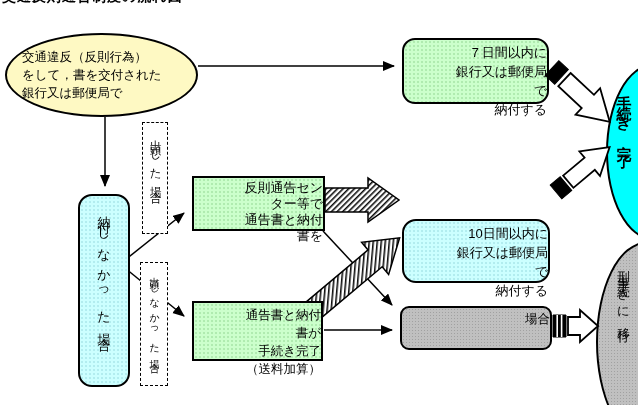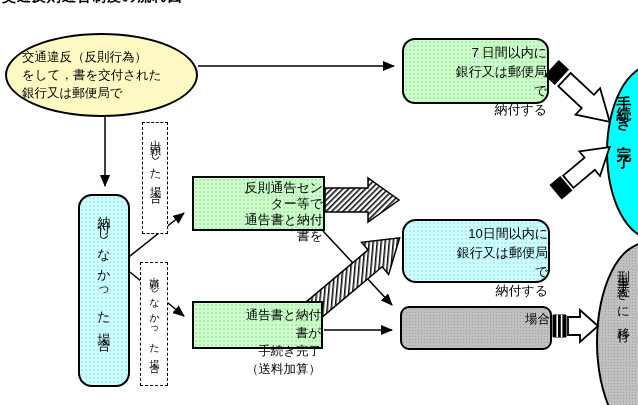--- a/index.html
+++ b/index.html
@@ -13,21 +13,21 @@
   .green{background-color:#ccffcc;background-image:radial-gradient(rgba(0,110,0,.20) .6px,rgba(0,0,0,0) .95px);background-size:4px 4px;}
   .cyanbox{background-color:#ccffff;background-image:radial-gradient(rgba(0,110,130,.18) .6px,rgba(0,0,0,0) .95px);background-size:4px 4px;}
   .cyan{background-color:#00ffff;}
   .gray{background-color:#c0c0c0;background-image:radial-gradient(rgba(0,0,0,.16) .6px,rgba(0,0,0,0) .95px);background-size:3px 3px;}
   .title-clip{position:absolute;left:2px;top:0;width:220px;height:7px;overflow:hidden;z-index:2;}
   .title-clip span{position:relative;top:-12px;display:block;font-size:14px;font-weight:bold;letter-spacing:1px;white-space:nowrap;}
   .start{left:5px;top:33px;width:193px;height:84px;font-size:12.5px;line-height:18px;text-align:left;padding:13px 0 0 15px;}
   .pay7{left:402px;top:38px;width:147px;height:66px;border-radius:13px;font-size:13px;line-height:19px;padding-top:3px;}
   .pay10{left:402px;top:171px;width:148px;height:64px;border-radius:14px;font-size:13px;line-height:19px;padding-top:3px;margin-top:48px;}
   .centerbox{left:192px;top:176px;width:133px;height:55px;font-size:13px;line-height:16px;padding-top:2px;}
-  .mailbox{left:192px;top:301px;width:131px;height:48px;font-size:12.5px;line-height:18px;padding-top:3px;}
+  .mailbox{left:192px;top:301px;width:131px;height:60px;font-size:12.5px;line-height:18px;padding-top:3px;}
   .npside{left:78px;top:194px;width:42px;height:193px;border-radius:14px;}
   .np2{left:400px;top:306px;width:152px;height:44px;border-radius:9px;border-width:2.5px;font-size:12.5px;line-height:17px;padding-top:3px;}
   .complete{left:606px;top:64px;width:94px;height:176px;}
   .criminal{left:596px;top:242px;width:100px;height:200px;}
   .vtext{writing-mode:vertical-rl;text-orientation:upright;position:absolute;line-height:1;}
   .npside .vtext{left:50%;transform:translateX(-50%);top:10px;font-size:13px;letter-spacing:6px;}
   .complete .vtext{left:9px;top:17px;font-size:15px;font-weight:bold;letter-spacing:11px;}
   .criminal .vtext{left:19px;top:17px;font-size:12.5px;letter-spacing:4.5px;}
   .lbl{position:absolute;z-index:2;box-sizing:border-box;background:#fff;border:1px dashed #000;text-align:center;}
   .lbl-a{left:142px;top:122px;width:26px;height:112px;}

